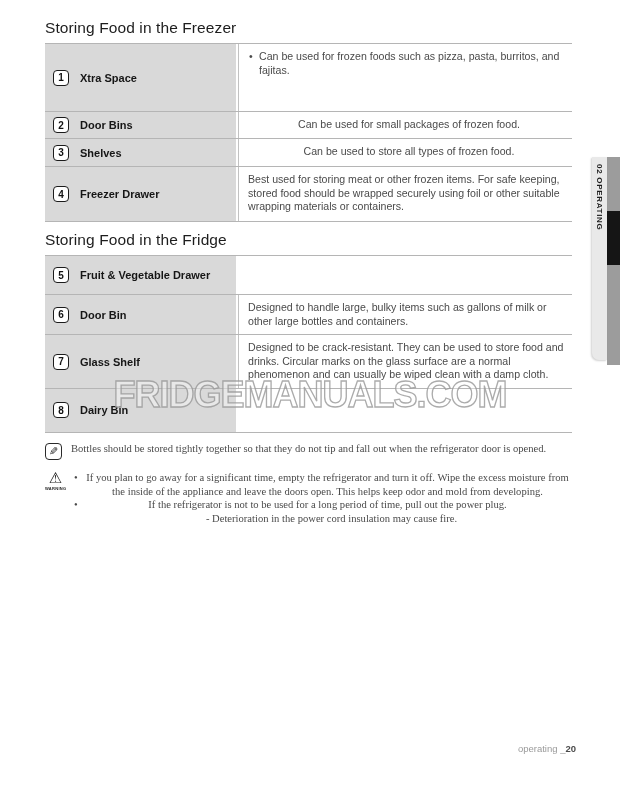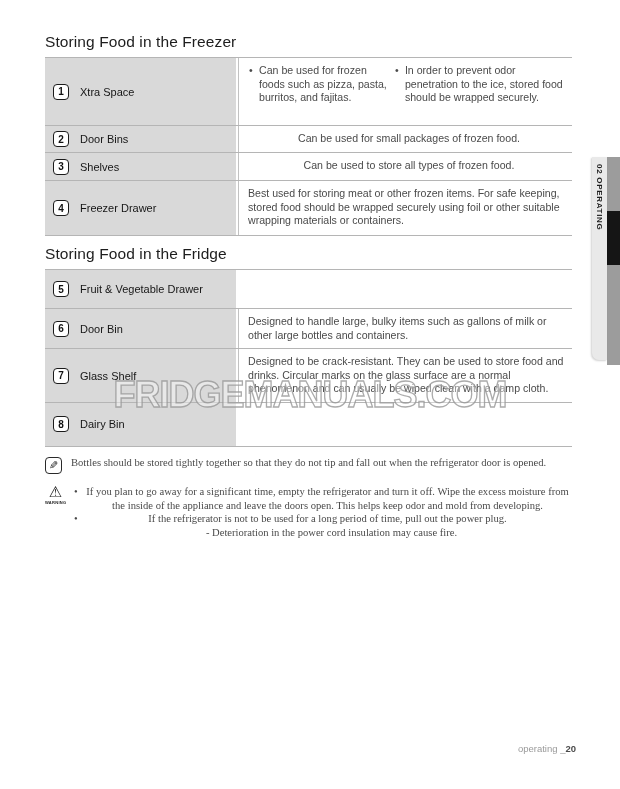--- a/index.html
+++ b/index.html
@@ -1,28 +1,28 @@
 <!DOCTYPE html>
 <html><head>
 <meta charset="utf-8">
 <style>
   * { margin:0; padding:0; box-sizing:border-box; }
   html,body { width:620px; height:789px; background:#fff; font-family:"Liberation Sans", sans-serif; position:relative; overflow:hidden; }
 
   .content { position:absolute; left:45px; top:0; width:527px; }
 
   .section-title { font-size:15.5px; font-weight:400; color:#1d1d1d; line-height:18px; letter-spacing:0.1px; }
-  .title-1 { margin-top:33px; margin-bottom:6px; }
+  .title-1 { margin-top:19px; margin-bottom:6px; }
   .title-2 { margin-top:9px; margin-bottom:6px; }
 
   .storage-table { border-top:1px solid #b5b5b5; }
   .trow { display:flex; border-bottom:1px solid #b5b5b5; }
   .cell-left { width:193px; min-width:193px; background:#d9d9d9; border-right:2px solid #fff; display:flex; align-items:center; gap:11px; padding:5px 6px 5px 8px; }
   .badge { width:16px; height:16px; min-width:16px; border:1.8px solid #1b1b1b; border-radius:4px; background:#fff; display:flex; align-items:center; justify-content:center; font-size:10px; font-weight:bold; color:#111; }
-  .row-label { font-size:11px; font-weight:normal; color:#161616; }
+  .row-label { font-size:11px; font-weight:bold; color:#161616; }
   .cell-right { flex:1; border-left:1px solid #c2c2c2; padding:6px 2px 6px 9px; display:flex; flex-direction:row; justify-content:center; font-size:10.6px; color:#4a4a4a; line-height:13.6px; }
 
   .bullet { position:relative; padding-left:11px; }
   .bullet::before { content:"•"; position:absolute; left:1px; top:0; }
 
   .note-row { display:flex; gap:9px; margin-top:9px; }
   .note-icon { width:17px; height:17px; min-width:17px; border:1.8px solid #2a2a2a; border-radius:4px; display:flex; align-items:center; justify-content:center; font-size:11px; color:#2a2a2a; margin-top:1px; }
   .note-icon span { transform:scaleX(-1); display:block; }
   .body-text { font-size:10.6px; color:#4a4a4a; line-height:13.6px;font-family:Liberation Serif, serif; }
   .note-text { max-width:500px; }
@@ -52,21 +52,20 @@
   <div class="section-title title-1">Storing Food in the Freezer</div>
 
   <div class="storage-table">
     <div class="trow" style="min-height:68px;">
       <div class="cell-left">
         <span class="badge">1</span>
         <span class="row-label">Xtra Space</span>
       </div>
       <div class="cell-right">
         <div class="bullet">Can be used for frozen foods such as pizza, pasta, burritos, and fajitas.</div>
-        <div class="bullet">In order to prevent odor penetration to the ice, stored food should be wrapped securely.</div>
       </div>
     </div>
     <div class="trow" style="min-height:26px;">
       <div class="cell-left">
         <span class="badge">2</span>
         <span class="row-label">Door Bins</span>
       </div>
       <div class="cell-right">Can be used for small packages of frozen food.</div>
     </div>
     <div class="trow" style="min-height:28px;">

